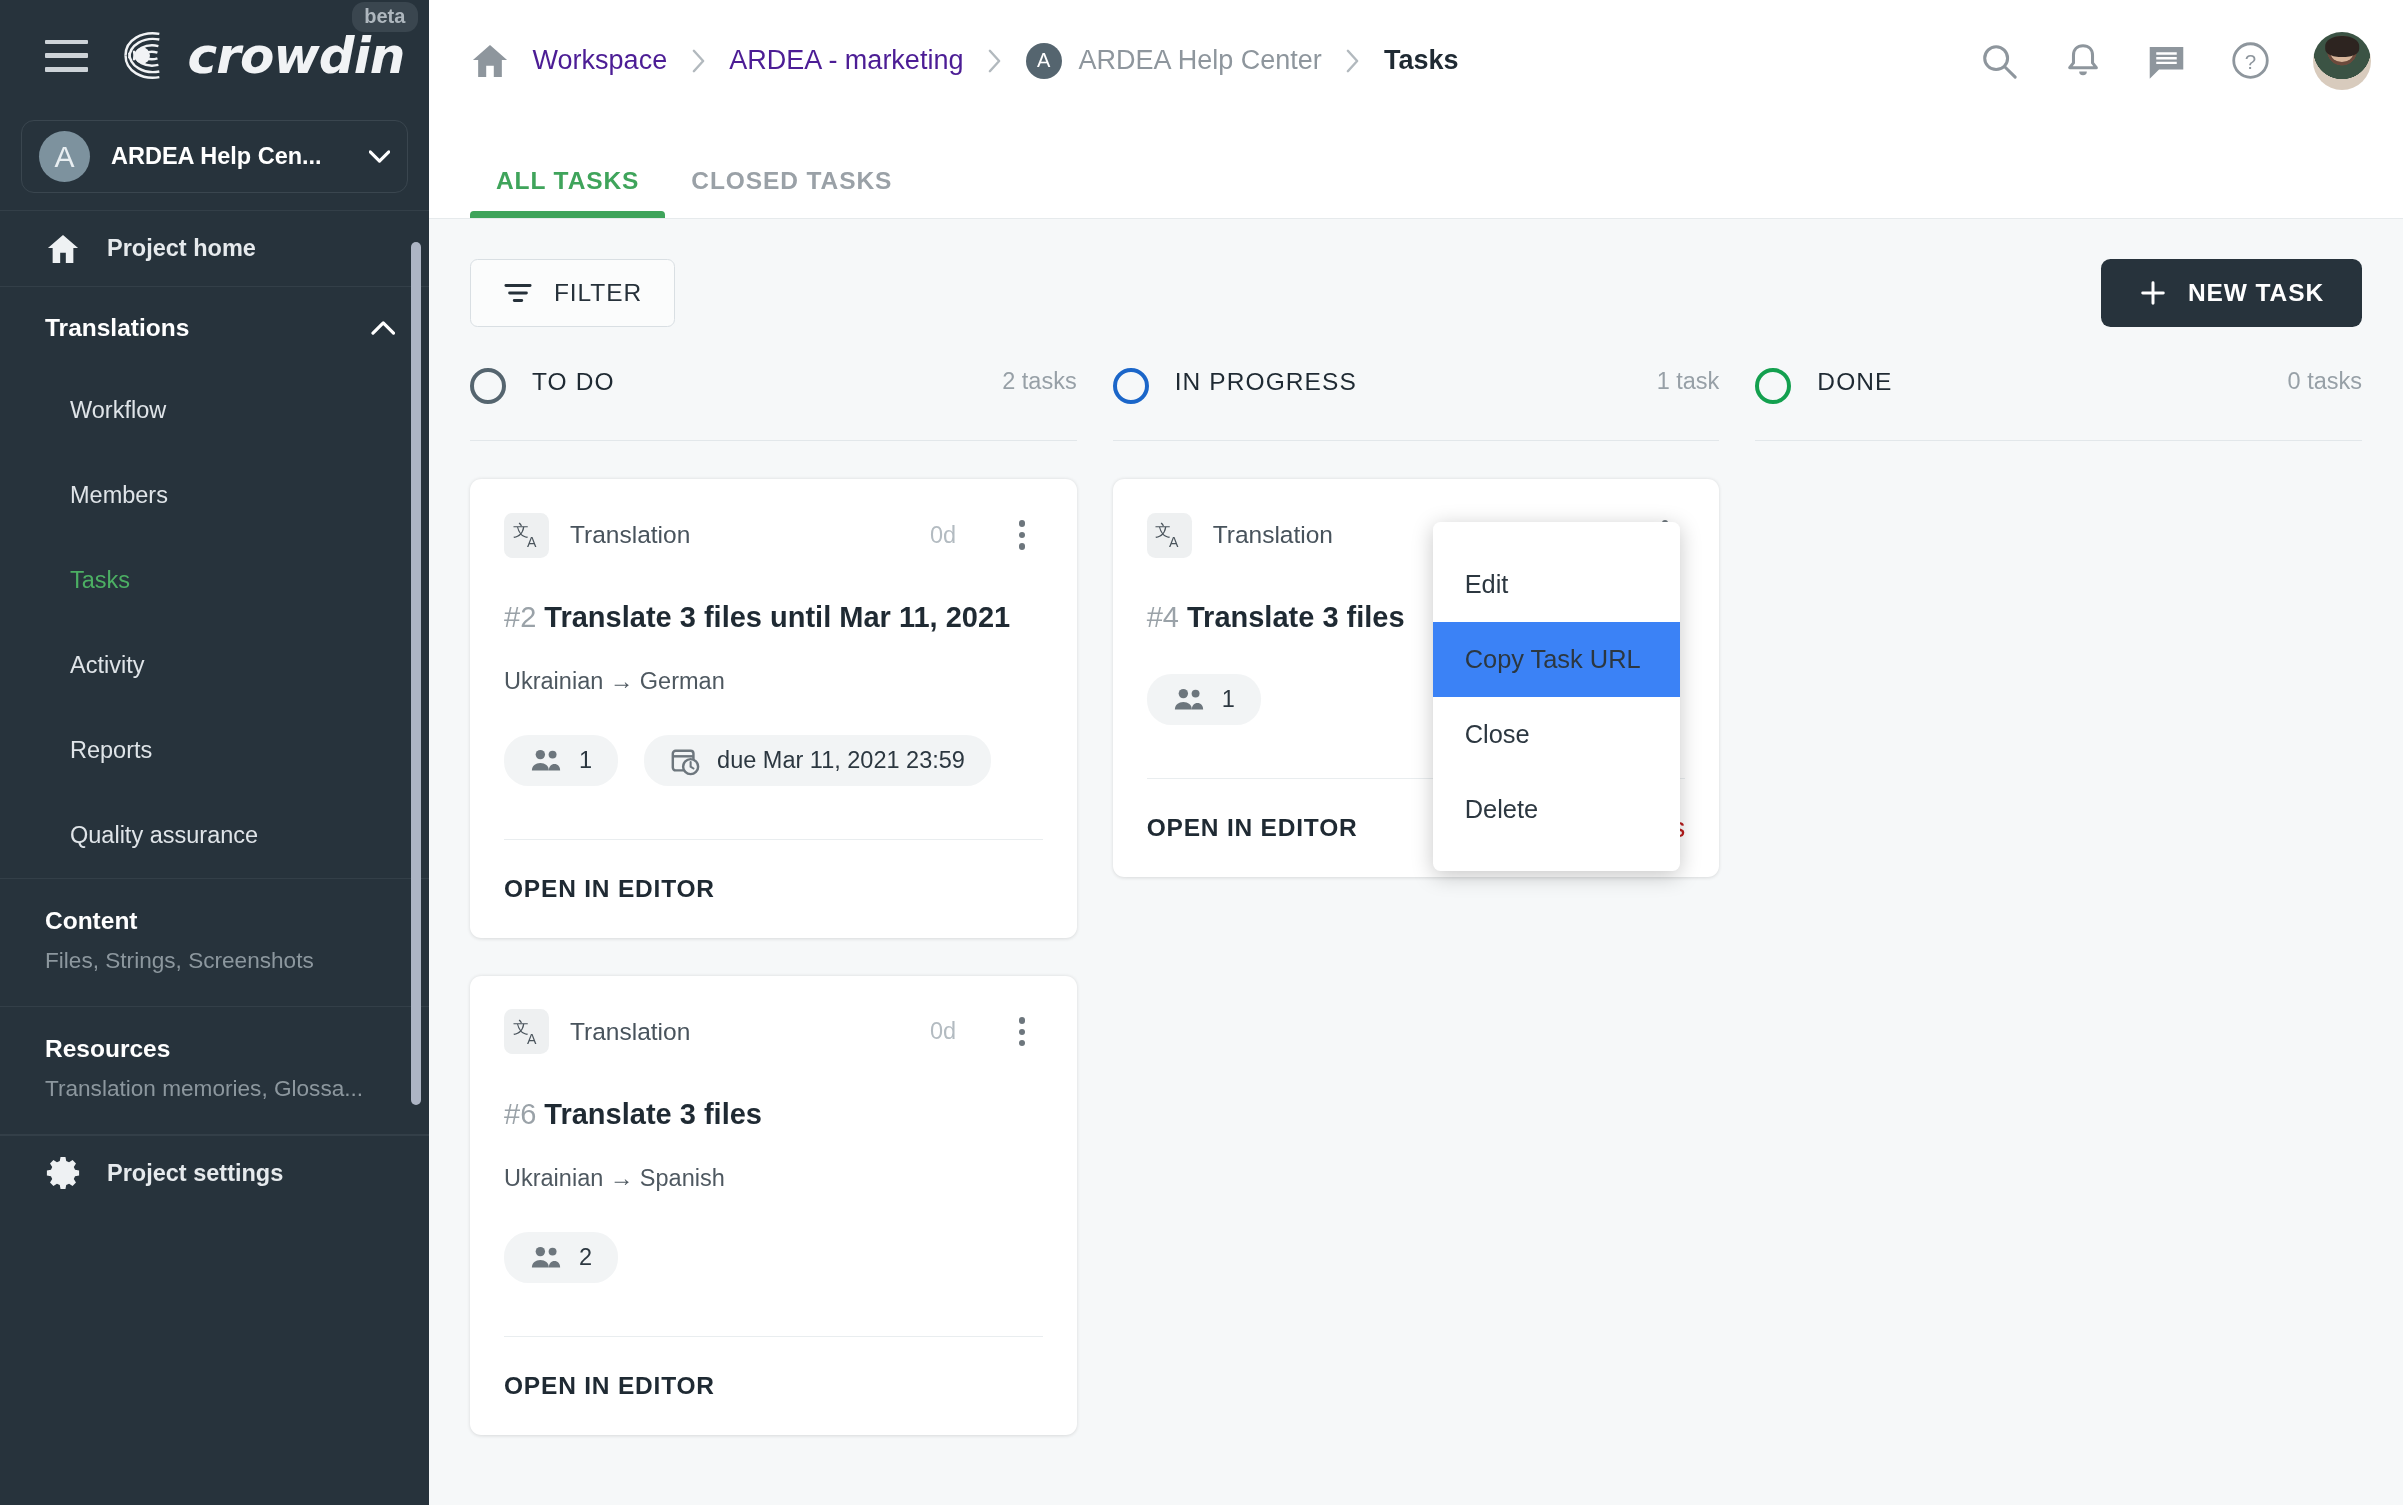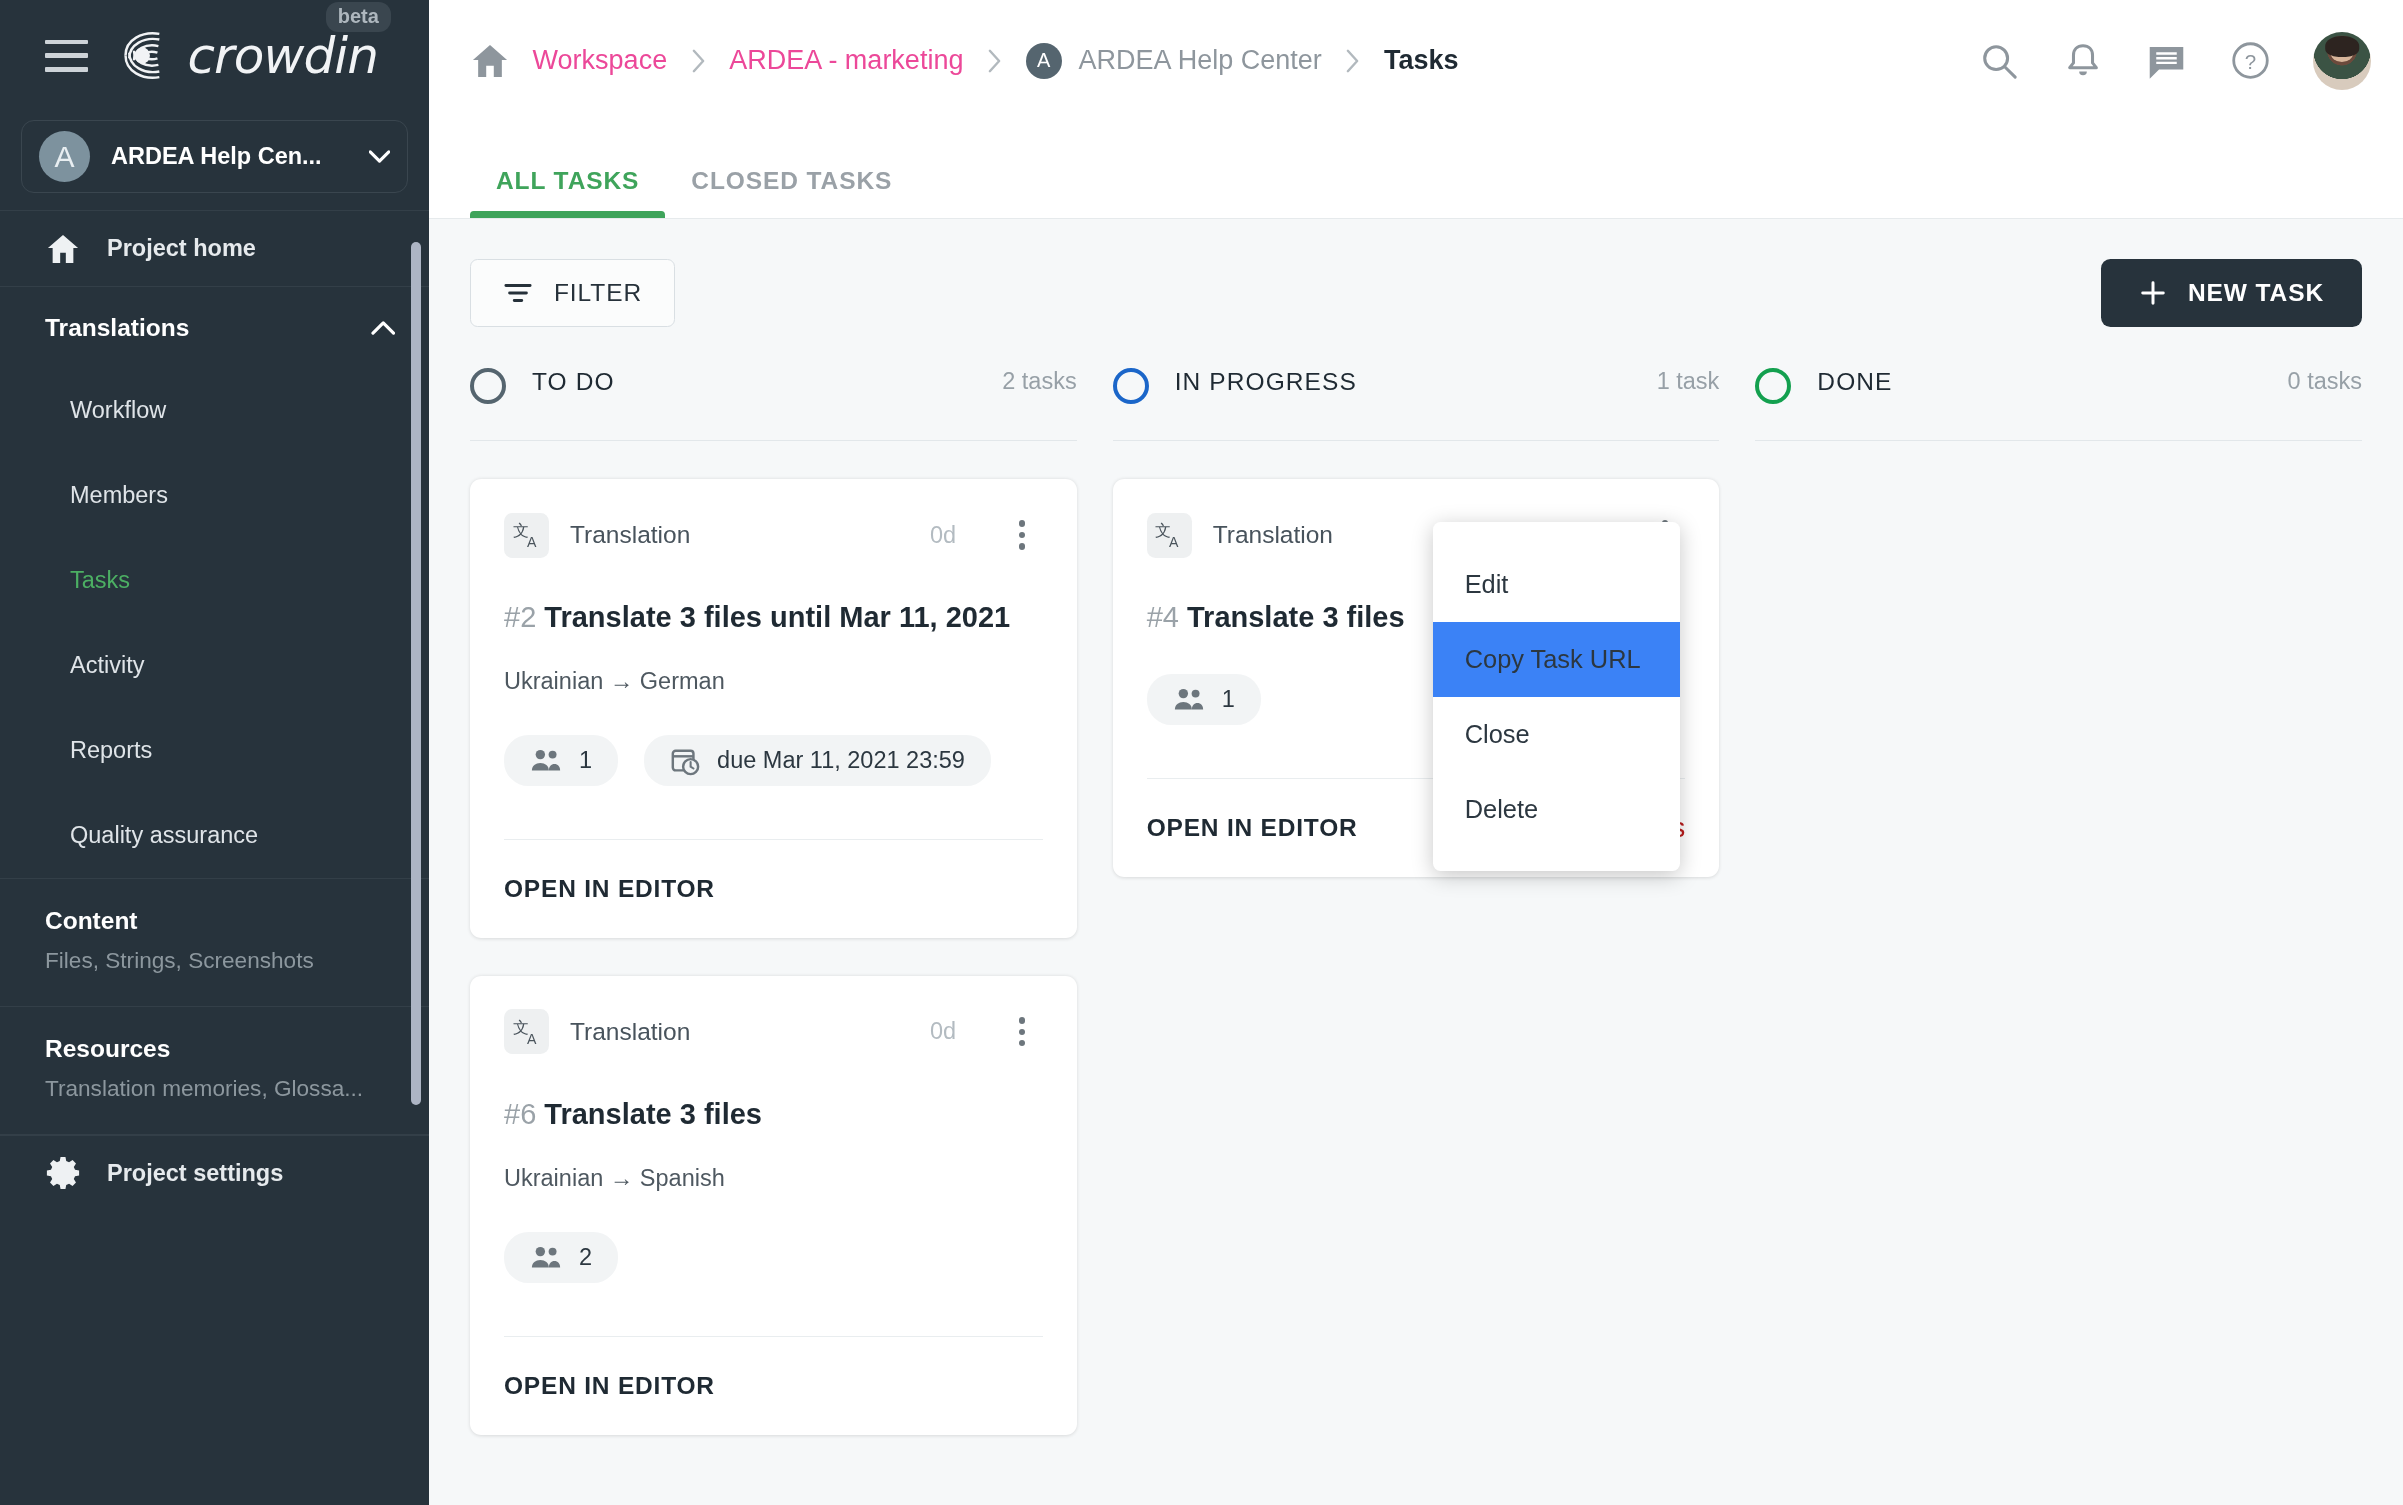--- a/index.html
+++ b/index.html
@@ -22,21 +22,21 @@
   .sb-logo-row {
     height: 111px; display: flex; align-items: center;
     padding-left: 45px; gap: 30px; flex: 0 0 111px;
   }
   .hamburger { width: 43px; height: 32px; display: flex; flex-direction: column; justify-content: space-between; cursor: pointer; }
   .hamburger span { display: block; height: 4.7px; background: #cdd3d8; border-radius: 0.9px; }
   .logo-wrap { position: relative; display: flex; align-items: center; }
   .logo-mark { width: 62px; height: 55px; margin-right: 7.5px; }
   .logo-text {
     font-family: "DejaVu Sans", sans-serif;
-    font-style: italic; font-weight: 400;
+    font-style: italic; font-weight: 700;
     font-size: 50px; color: #f1f3f5; letter-spacing: -0.9px;
   }
   .beta-badge {
     position: absolute; top: -24.5px; right: -13px;
     background: #3a464f; color: #aeb7be;
     font-size: 20px; font-weight: 700;
     padding: 2.8px 12.2px 4.7px; border-radius: 12.2px;
   }
 
   .sb-project {
@@ -90,21 +90,21 @@
 
   
   .main { flex: 1; height: 1506px; display: flex; flex-direction: column; background: #f6f8f9; min-width: 0; }
   .topbar {
     height: 121px; background: #ffffff; flex: 0 0 121px;
     display: flex; align-items: center; padding: 0 32px 0 41px;
   }
   .crumbs { display: flex; align-items: center; gap: 0; }
   .crumb-home { width: 40px; height: 40px; display: flex; align-items: center; justify-content: center; cursor: pointer; }
   .crumb {
-    color: #ec4899; font-size: 27px; padding: 0 22.6px; cursor: pointer;
+    color: #4c1d95; font-size: 27px; padding: 0 22.6px; cursor: pointer;
     white-space: nowrap;
   }
   .crumb.current { color: #1f2a33; font-weight: 700; }
   .crumb-sep { color: #b2b9be; font-size: 25.4px; }
   .crumb-proj { display: flex; align-items: center; gap: 17px; padding: 0 22.6px; cursor: pointer; }
   .crumb-proj-av {
     width: 36px; height: 36px; border-radius: 50%; background: #55656f;
     color: #fff; font-size: 20px; display: flex; align-items: center; justify-content: center;
   }
   .crumb-proj-name { color: #8e969d; font-size: 27px; white-space: nowrap; }

